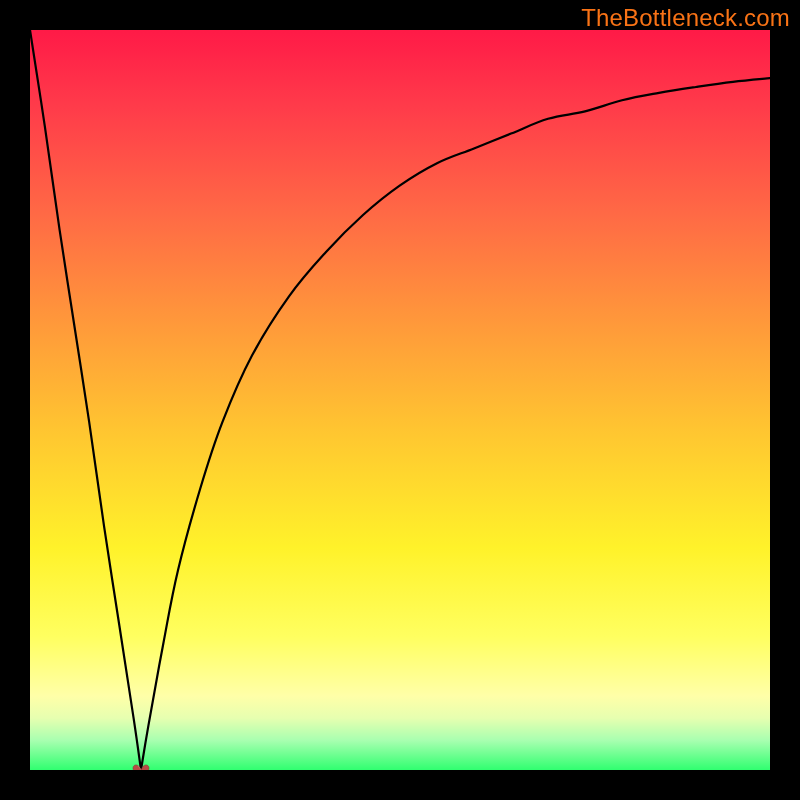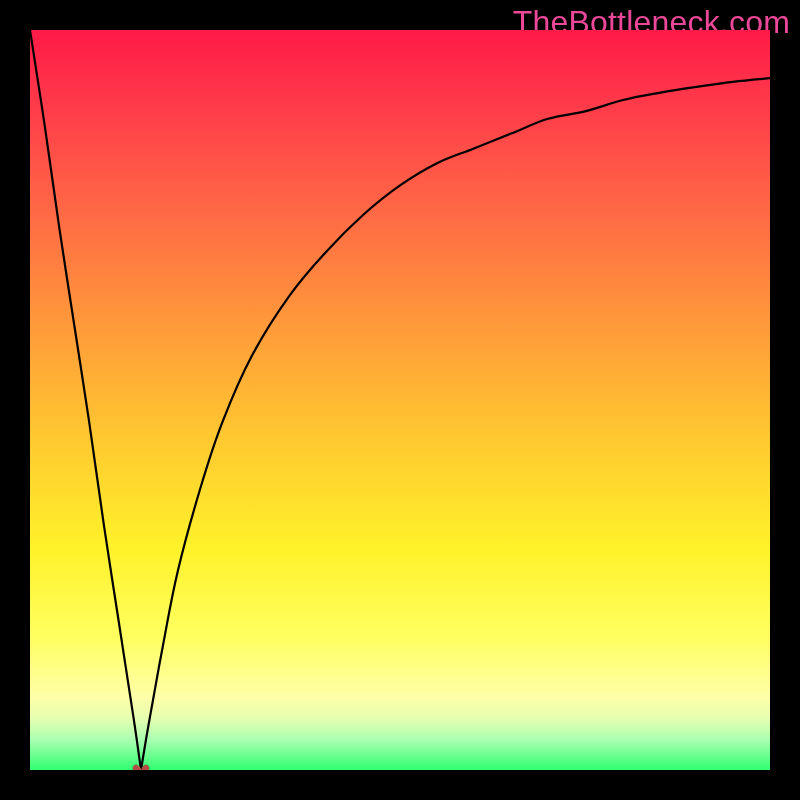--- a/index.html
+++ b/index.html
@@ -42,22 +42,22 @@
       #ffffa8 90%,
       #e6ffb0 93%,
       #a8ffb0 96%,
       #30ff70 100%
     );
   }
   .watermark {
     position: absolute;
     top: 4px;
     right: 10px;
-    color: #ec4899;
-    font-size: 32px;
+    color: #f97316;
+    font-size: 24px;
     letter-spacing: 0.2px;
     font-weight: 500;
     user-select: none;
   }
   svg.curve {
     position: absolute;
     inset: 0;
   }
   .marker {
     position: absolute;

